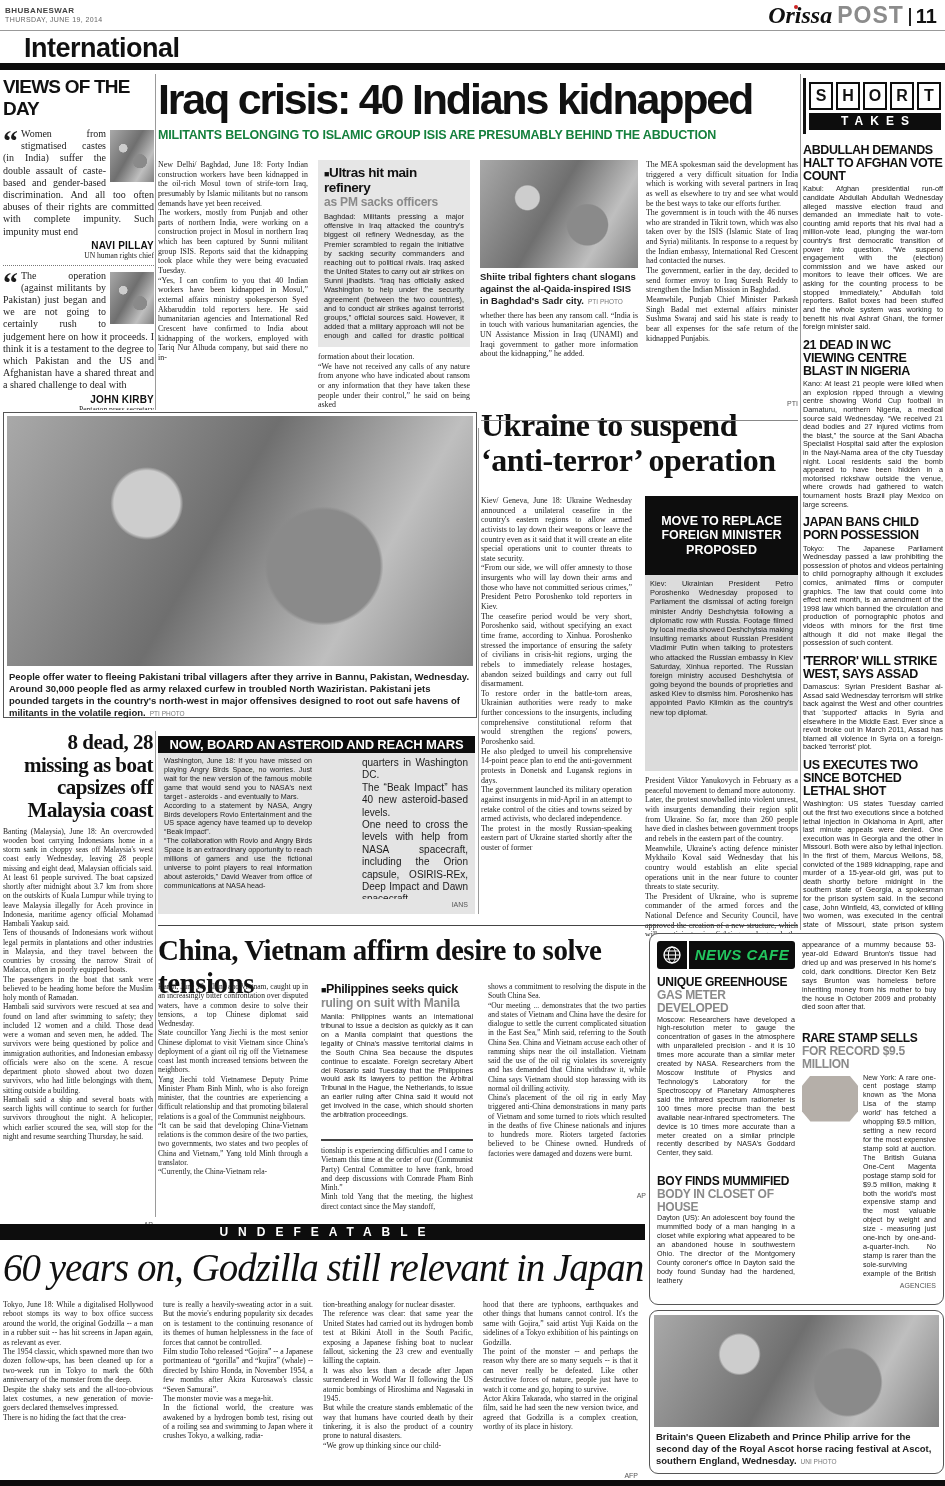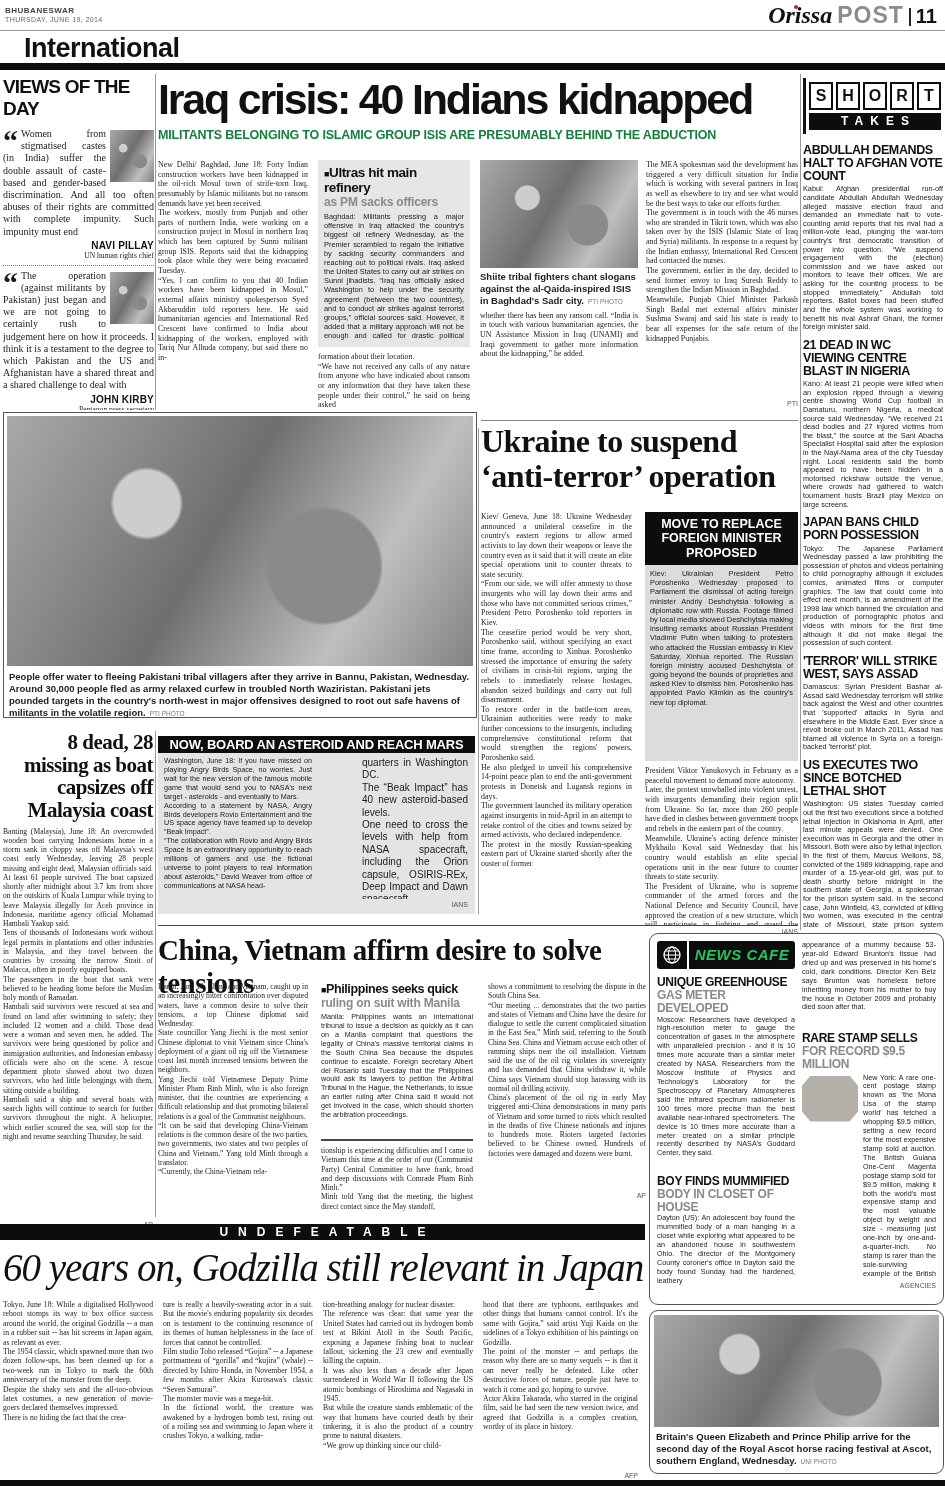--- a/index.html
+++ b/index.html
@@ -53,21 +53,21 @@
              text-align:center;}
   .st-takes{margin-top:3px;background:#0d0d0d;color:#fff;text-align:center;
             font:bold 12px/17px "Liberation Sans",sans-serif;letter-spacing:7px;padding-left:7px;}
   .st-head{font:bold 12.5px "Liberation Sans",sans-serif;line-height:1.05;letter-spacing:-.4px;margin:7px 0 2px 0;}
   .st-body{font-family:"Liberation Sans",sans-serif;font-size:7.3px;line-height:1.18;text-align:justify;color:#1b1b1b;}
   
   .photo-box{border:1px solid #555;background:#fff;}
   
   .ukr-headline{font:bold 32px "Liberation Serif",serif;line-height:1.08;letter-spacing:-.5px;}
   .blackbar-title{background:#0d0d0d;color:#fff;font:bold 12.5px "Liberation Sans",sans-serif;
-                  text-align:center;padding:5px 2px;line-height:1.15;}
+                  text-align:center;padding:18px 2px;line-height:1.15;}
   .graybody{background:#dcdcdc;padding:4px 5px;}
   
   .nasa-box{background:#e4e4e4;}
   .nasa-title{background:#0d0d0d;color:#fff;font:bold 13px/17px "Liberation Sans",sans-serif;text-align:center;
               letter-spacing:-.2px;}
   
   .china-headline{font:bold 29px "Liberation Serif",serif;letter-spacing:-.5px;}
   .ph-box{border-bottom:2px solid #444;padding-bottom:16px;}
   
   .cafe-box{border:1px solid #555;border-radius:9px;background:#fff;}
@@ -187,21 +187,21 @@
       <div class="st-body">Washington: US states Tuesday carried out the first two executions since a botched lethal injection in Oklahoma in April, after last minute appeals were denied. One execution was in Georgia and the other in Missouri. Both were also by lethal injection. In the first of them, Marcus Wellons, 58, convicted of the 1989 kidnapping, rape and murder of a 15-year-old girl, was put to death shortly before midnight in the southern state of Georgia, a spokesman for the prison system said. In the second case, John Winfield, 43, convicted of killing two women, was executed in the central state of Missouri, state prison system spokesman Mike O'Connell said.</div>
 
     </div>
   </aside>
 
   <figure class="abs photo-box" style="top:412px;left:3px;width:472px;height:304px;margin:0;">
     <div class="ph" style="width:466px;height:250px;margin:3px;"></div>
     <figcaption class="capt" style="padding:2px 5px;"><span>People offer water to fleeing Pakistani tribal villagers after they arrive in Bannu, Pakistan, Wednesday. Around 30,000 people fled as army relaxed curfew in troubled North Waziristan. Pakistani jets pounded targets in the country's north-west in major offensives designed to root out safe havens of militants in the volatile region.</span><span class="pcredit">PTI PHOTO</span></figcaption>
   </figure>
 
-  <section class="abs" style="top:424px;left:481px;width:317px;height:492px;">
+  <section class="abs" style="top:408px;left:481px;width:317px;height:492px;">
     <div class="ukr-headline">Ukraine to suspend ‘anti-terror’ operation</div>
     <div class="abs bt" style="top:88px;left:0;width:151px;height:400px;">Kiev/ Geneva, June 18: Ukraine Wednesday announced a unilateral ceasefire in the country's eastern regions to allow armed activists to lay down their weapons or leave the country even as it said that it will create an elite special operations unit to counter threats to state security.
 “From our side, we will offer amnesty to those insurgents who will lay down their arms and those who have not committed serious crimes,” President Petro Poroshenko told reporters in Kiev.
 The ceasefire period would be very short, Poroshenko said, without specifying an exact time frame, according to Xinhua. Poroshenko stressed the importance of ensuring the safety of civilians in crisis-hit regions, urging the rebels to immediately release hostages, abandon seized buildings and carry out full disarmament.
 To restore order in the battle-torn areas, Ukrainian authorities were ready to make further concessions to the insurgents, including comprehensive constitutional reform that would strengthen the regions' powers, Poroshenko said.
 He also pledged to unveil his comprehensive 14-point peace plan to end the anti-government protests in Donetsk and Lugansk regions in days.
 The government launched its military operation against insurgents in mid-April in an attempt to retake control of the cities and towns seized by armed activists, who declared independence.
 The protest in the mostly Russian-speaking eastern part of Ukraine started shortly after the ouster of former</div>
     <div class="abs" style="top:88px;left:164px;width:153px;">
       <div>

